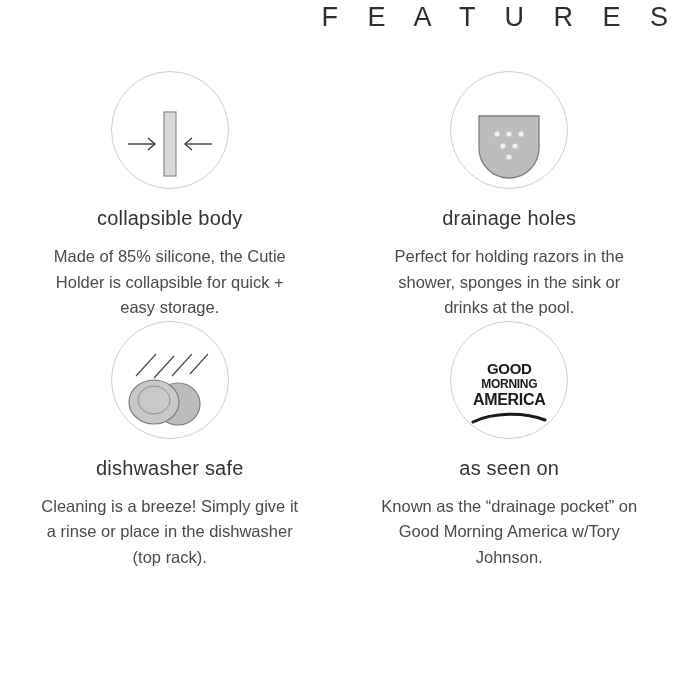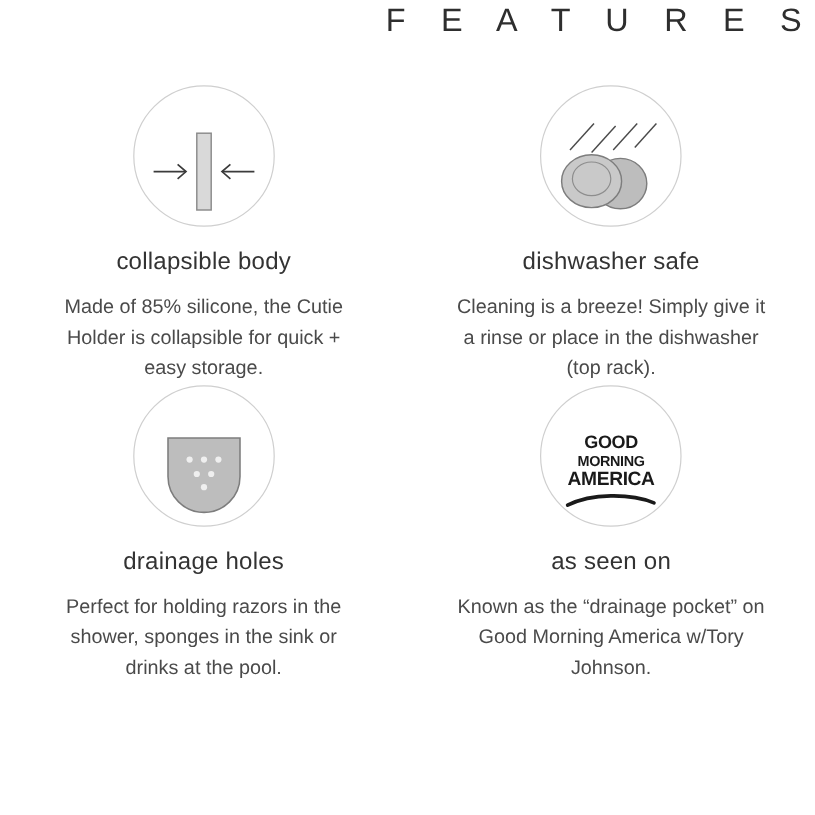--- a/index.html
+++ b/index.html
@@ -111,51 +111,51 @@
           </svg>
         </span>
       </div>
       <div class="feature-title">collapsible body</div>
       <div class="feature-desc">Made of 85% silicone, the Cutie Holder is collapsible for quick + easy storage.</div>
     </div>
 
     <div class="feature">
       <div class="icon-circle">
         <span>
+          <svg width="80" height="78" viewBox="0 0 80 78">
+            <path d="M10 10 L70 10 L70 42 A30 30 0 0 1 10 42 Z" fill="#bdbdbd" stroke="#7d7d7d" stroke-width="1.3"></path>
+            <circle cx="28" cy="28" r="2.6" fill="#efefef"></circle>
+            <circle cx="40" cy="28" r="2.6" fill="#efefef"></circle>
+            <circle cx="52" cy="28" r="2.6" fill="#efefef"></circle>
+            <circle cx="34" cy="40" r="2.6" fill="#efefef"></circle>
+            <circle cx="46" cy="40" r="2.6" fill="#efefef"></circle>
+            <circle cx="40" cy="51" r="2.6" fill="#efefef"></circle>
+          </svg>
+        </span>
+      </div>
+      <div class="feature-title">drainage holes</div>
+      <div class="feature-desc">Perfect for holding razors in the shower, sponges in the sink or drinks at the pool.</div>
+    </div>
+
+    <div class="feature">
+      <div class="icon-circle">
+        <span>
           <svg width="100" height="92" viewBox="0 0 100 92">
             <line x1="16" y1="34" x2="36" y2="12" stroke="#4a4a4a" stroke-width="1.2"></line>
             <line x1="34" y1="36" x2="54" y2="14" stroke="#4a4a4a" stroke-width="1.2"></line>
             <line x1="52" y1="34" x2="72" y2="12" stroke="#4a4a4a" stroke-width="1.2"></line>
             <line x1="70" y1="32" x2="88" y2="12" stroke="#4a4a4a" stroke-width="1.2"></line>
             <ellipse cx="58" cy="62" rx="22" ry="21" fill="#bdbdbd" stroke="#7d7d7d" stroke-width="1.2"></ellipse>
             <ellipse cx="34" cy="60" rx="25" ry="22" fill="#c9c9c9" stroke="#7d7d7d" stroke-width="1.2"></ellipse>
             <ellipse cx="34" cy="58" rx="16" ry="14" fill="none" stroke="#8d8d8d" stroke-width="1"></ellipse>
           </svg>
         </span>
       </div>
       <div class="feature-title">dishwasher safe</div>
       <div class="feature-desc">Cleaning is a breeze! Simply give it a rinse or place in the dishwasher (top rack).</div>
-    </div>
-
-    <div class="feature">
-      <div class="icon-circle">
-        <span>
-          <svg width="80" height="78" viewBox="0 0 80 78">
-            <path d="M10 10 L70 10 L70 42 A30 30 0 0 1 10 42 Z" fill="#bdbdbd" stroke="#7d7d7d" stroke-width="1.3"></path>
-            <circle cx="28" cy="28" r="2.6" fill="#efefef"></circle>
-            <circle cx="40" cy="28" r="2.6" fill="#efefef"></circle>
-            <circle cx="52" cy="28" r="2.6" fill="#efefef"></circle>
-            <circle cx="34" cy="40" r="2.6" fill="#efefef"></circle>
-            <circle cx="46" cy="40" r="2.6" fill="#efefef"></circle>
-            <circle cx="40" cy="51" r="2.6" fill="#efefef"></circle>
-          </svg>
-        </span>
-      </div>
-      <div class="feature-title">drainage holes</div>
-      <div class="feature-desc">Perfect for holding razors in the shower, sponges in the sink or drinks at the pool.</div>
     </div>
 
     <div class="feature">
       <div class="icon-circle">
         <div class="gma">
           <div class="gma-line gma-1">GOOD</div>
           <div class="gma-line gma-2">MORNING</div>
           <div class="gma-line gma-3">AMERICA</div>
           <div class="gma-swoosh">
             <svg width="76" height="12" viewBox="0 0 76 12">

